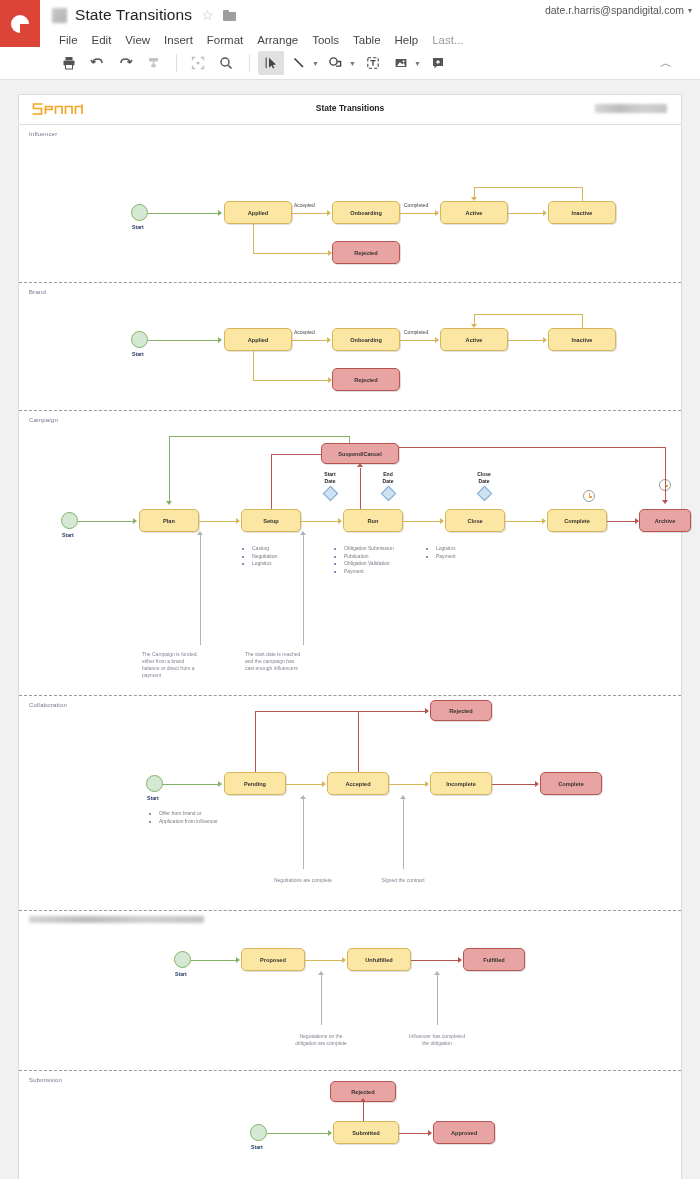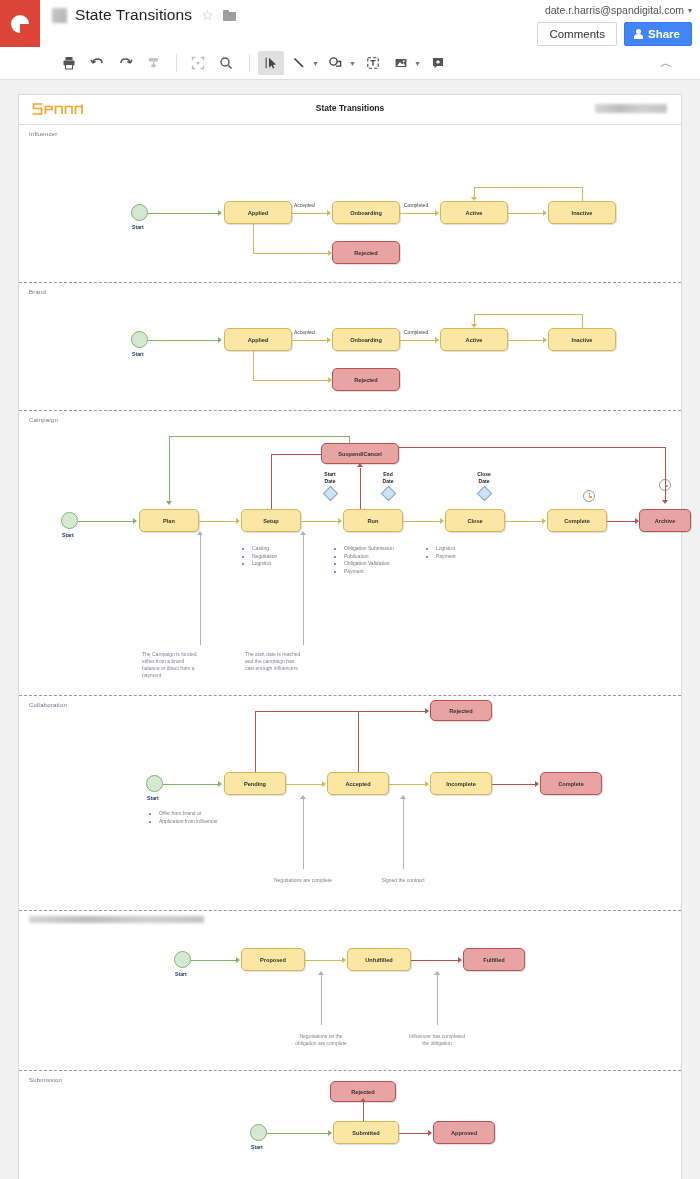--- a/index.html
+++ b/index.html
@@ -201,34 +201,39 @@
         <div class="glyph"></div>
       </div>
 
     <div class="title-zone">
       <div class="title-row">
         <div class="doc-favicon"></div>
         <div class="doc-title">State Transitions</div>
         <div class="star-icon">☆</div>
         <div class="folder-icon"></div>
       </div>
+      <div class="menu-row">
+        <div class="menu-item">File</div>
+        <div class="menu-item">Edit</div>
+        <div class="menu-item">View</div>
+        <div class="menu-item">Insert</div>
+        <div class="menu-item">Format</div>
+        <div class="menu-item">Arrange</div>
+        <div class="menu-item">Tools</div>
+        <div class="menu-item">Table</div>
+        <div class="menu-item">Help</div>
+        <div class="menu-item dim">Last...</div>
+      </div>
     </div>
 
     <div class="acct-row">
       <span>date.r.harris@spandigital.com</span>
       <span class="caret">▾</span>
     </div>
 
-    <div class="btn-row">
-      <div class="btn-comments">Comments</div>
-      <div class="btn-share">
-        <span class="person-icon"></span>
-        <span>Share</span>
-      </div>
-    </div>
   </div>
 
   <div class="toolbar">
     <div class="tb">
       <svg width="14" height="14" viewBox="0 0 14 14">
           <rect x="3.5" y="1" width="7" height="3.2" fill="#555"></rect>
           <rect x="1.5" y="4.5" width="11" height="5" rx="1" fill="#555"></rect>
           <rect x="3.5" y="8.5" width="7" height="4.5" fill="#fff" stroke="#555" stroke-width="1"></rect>
         </svg>
     </div>

